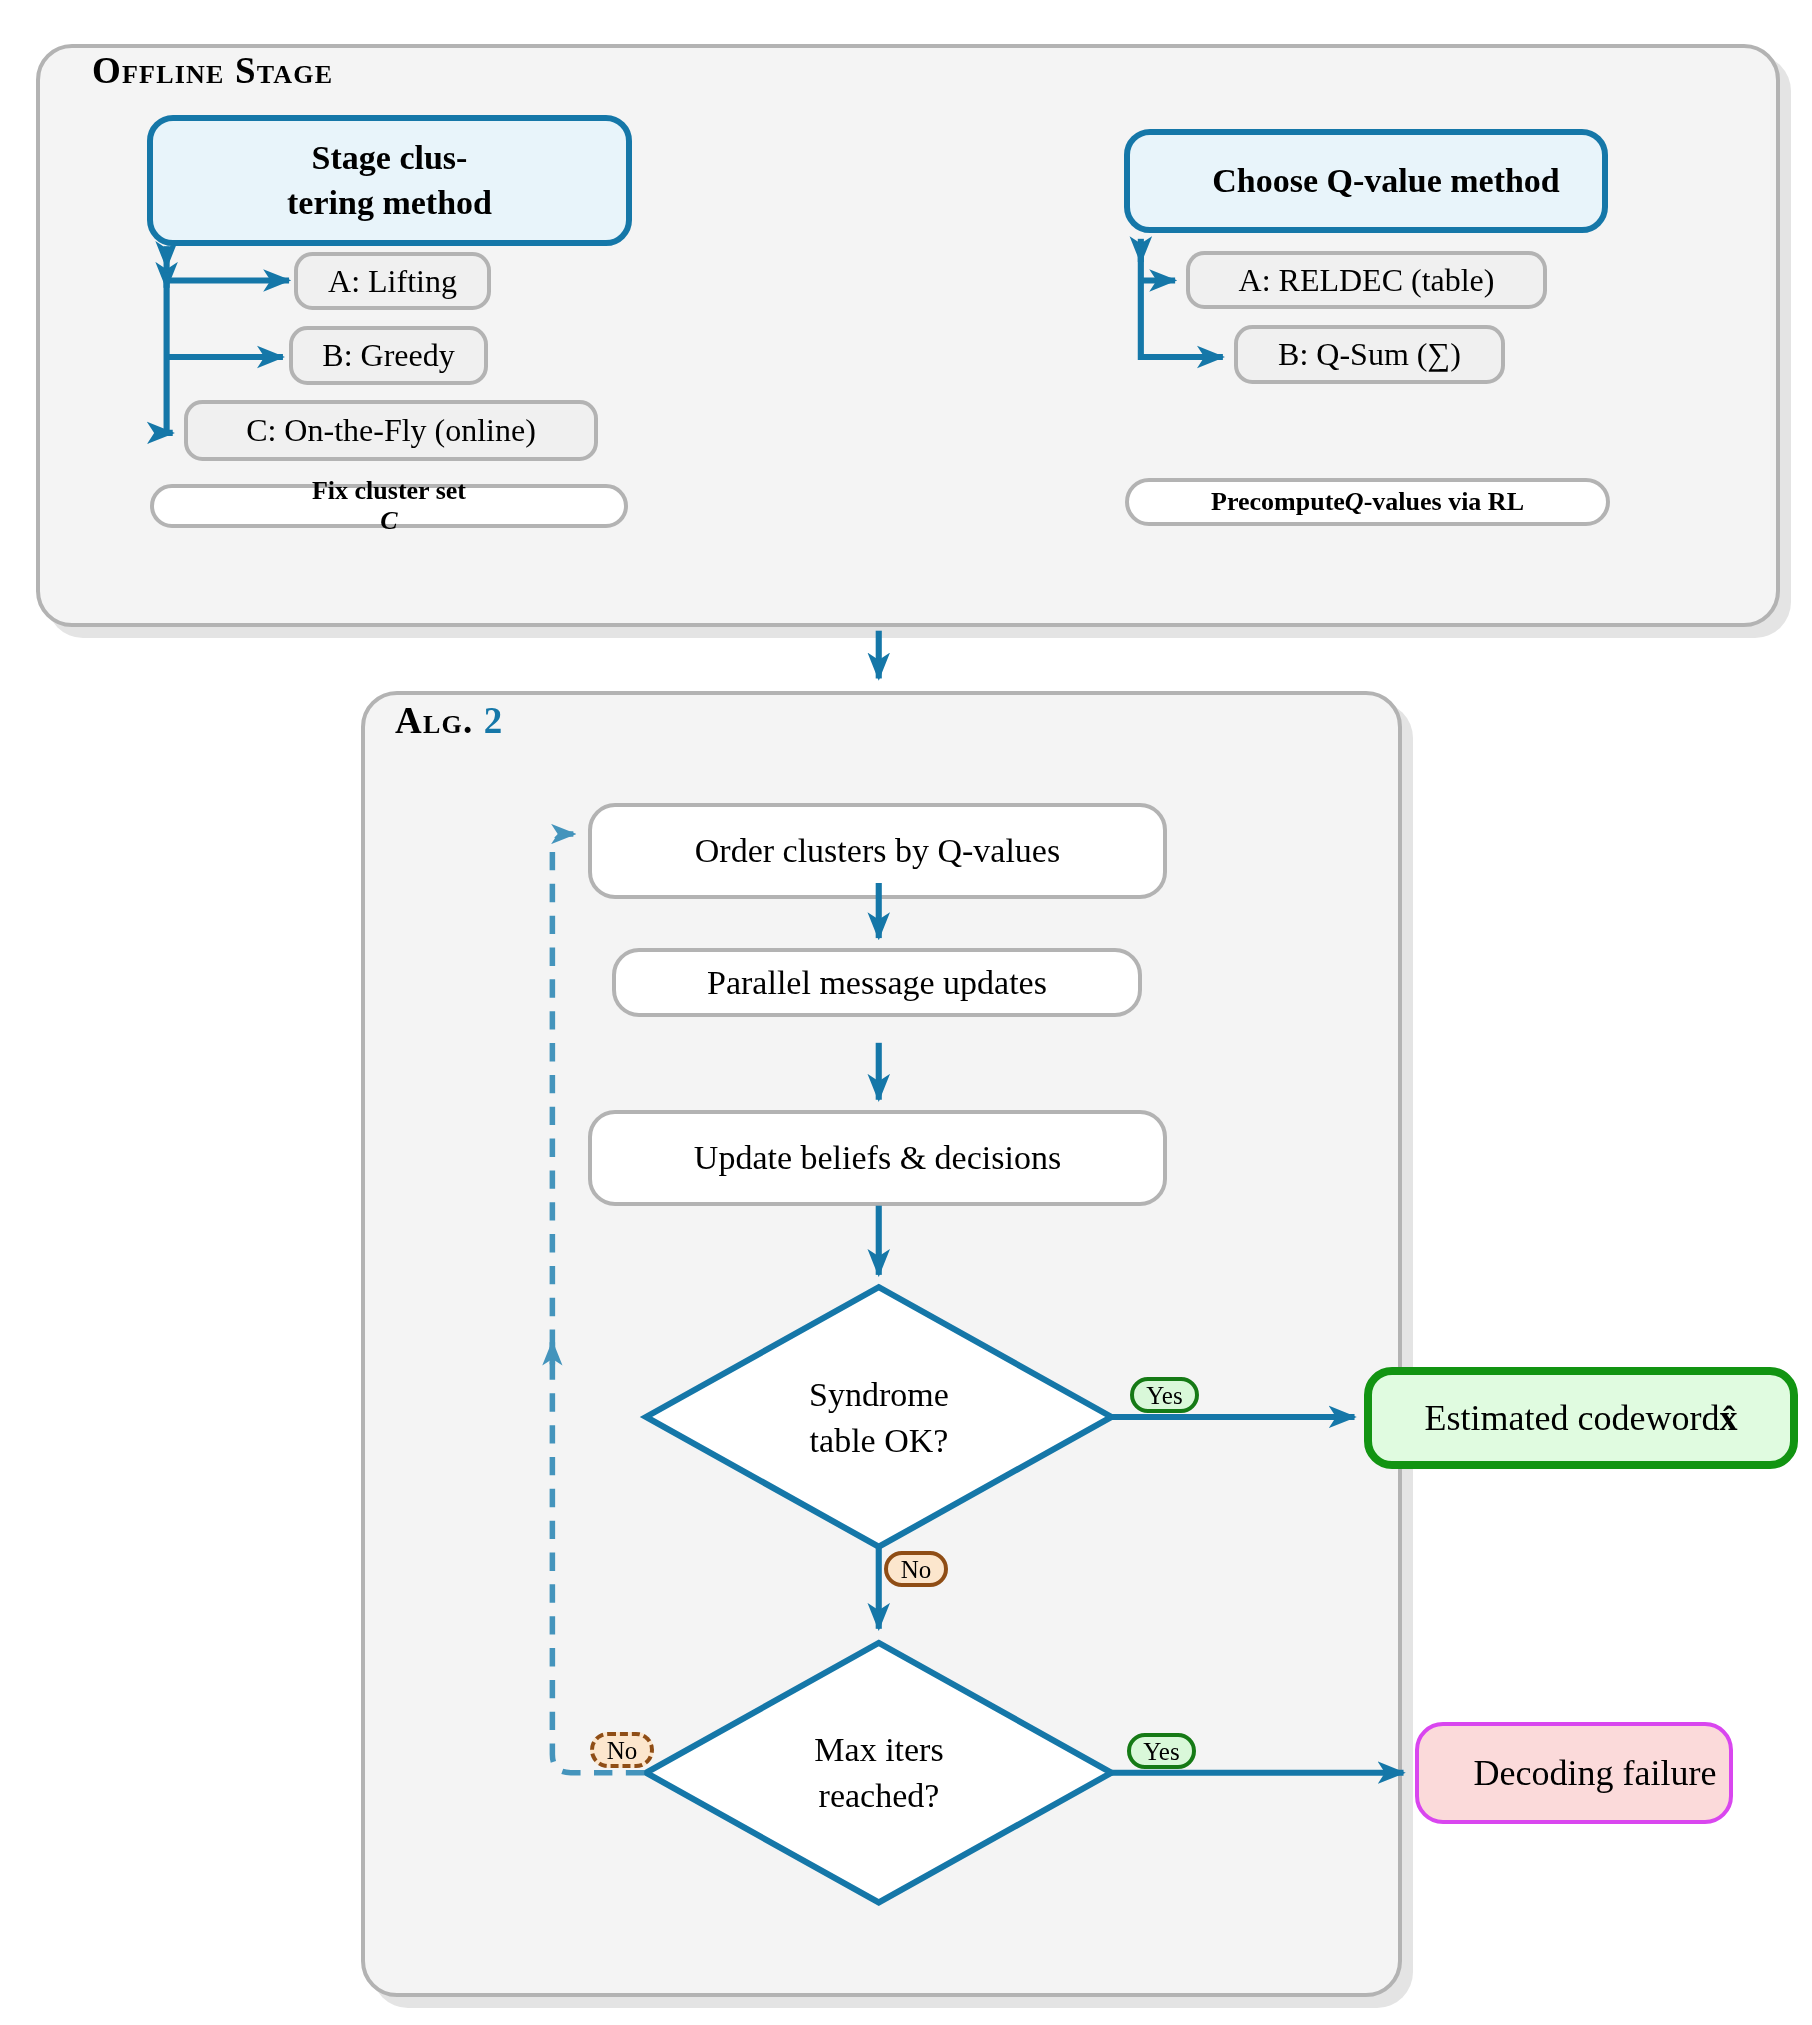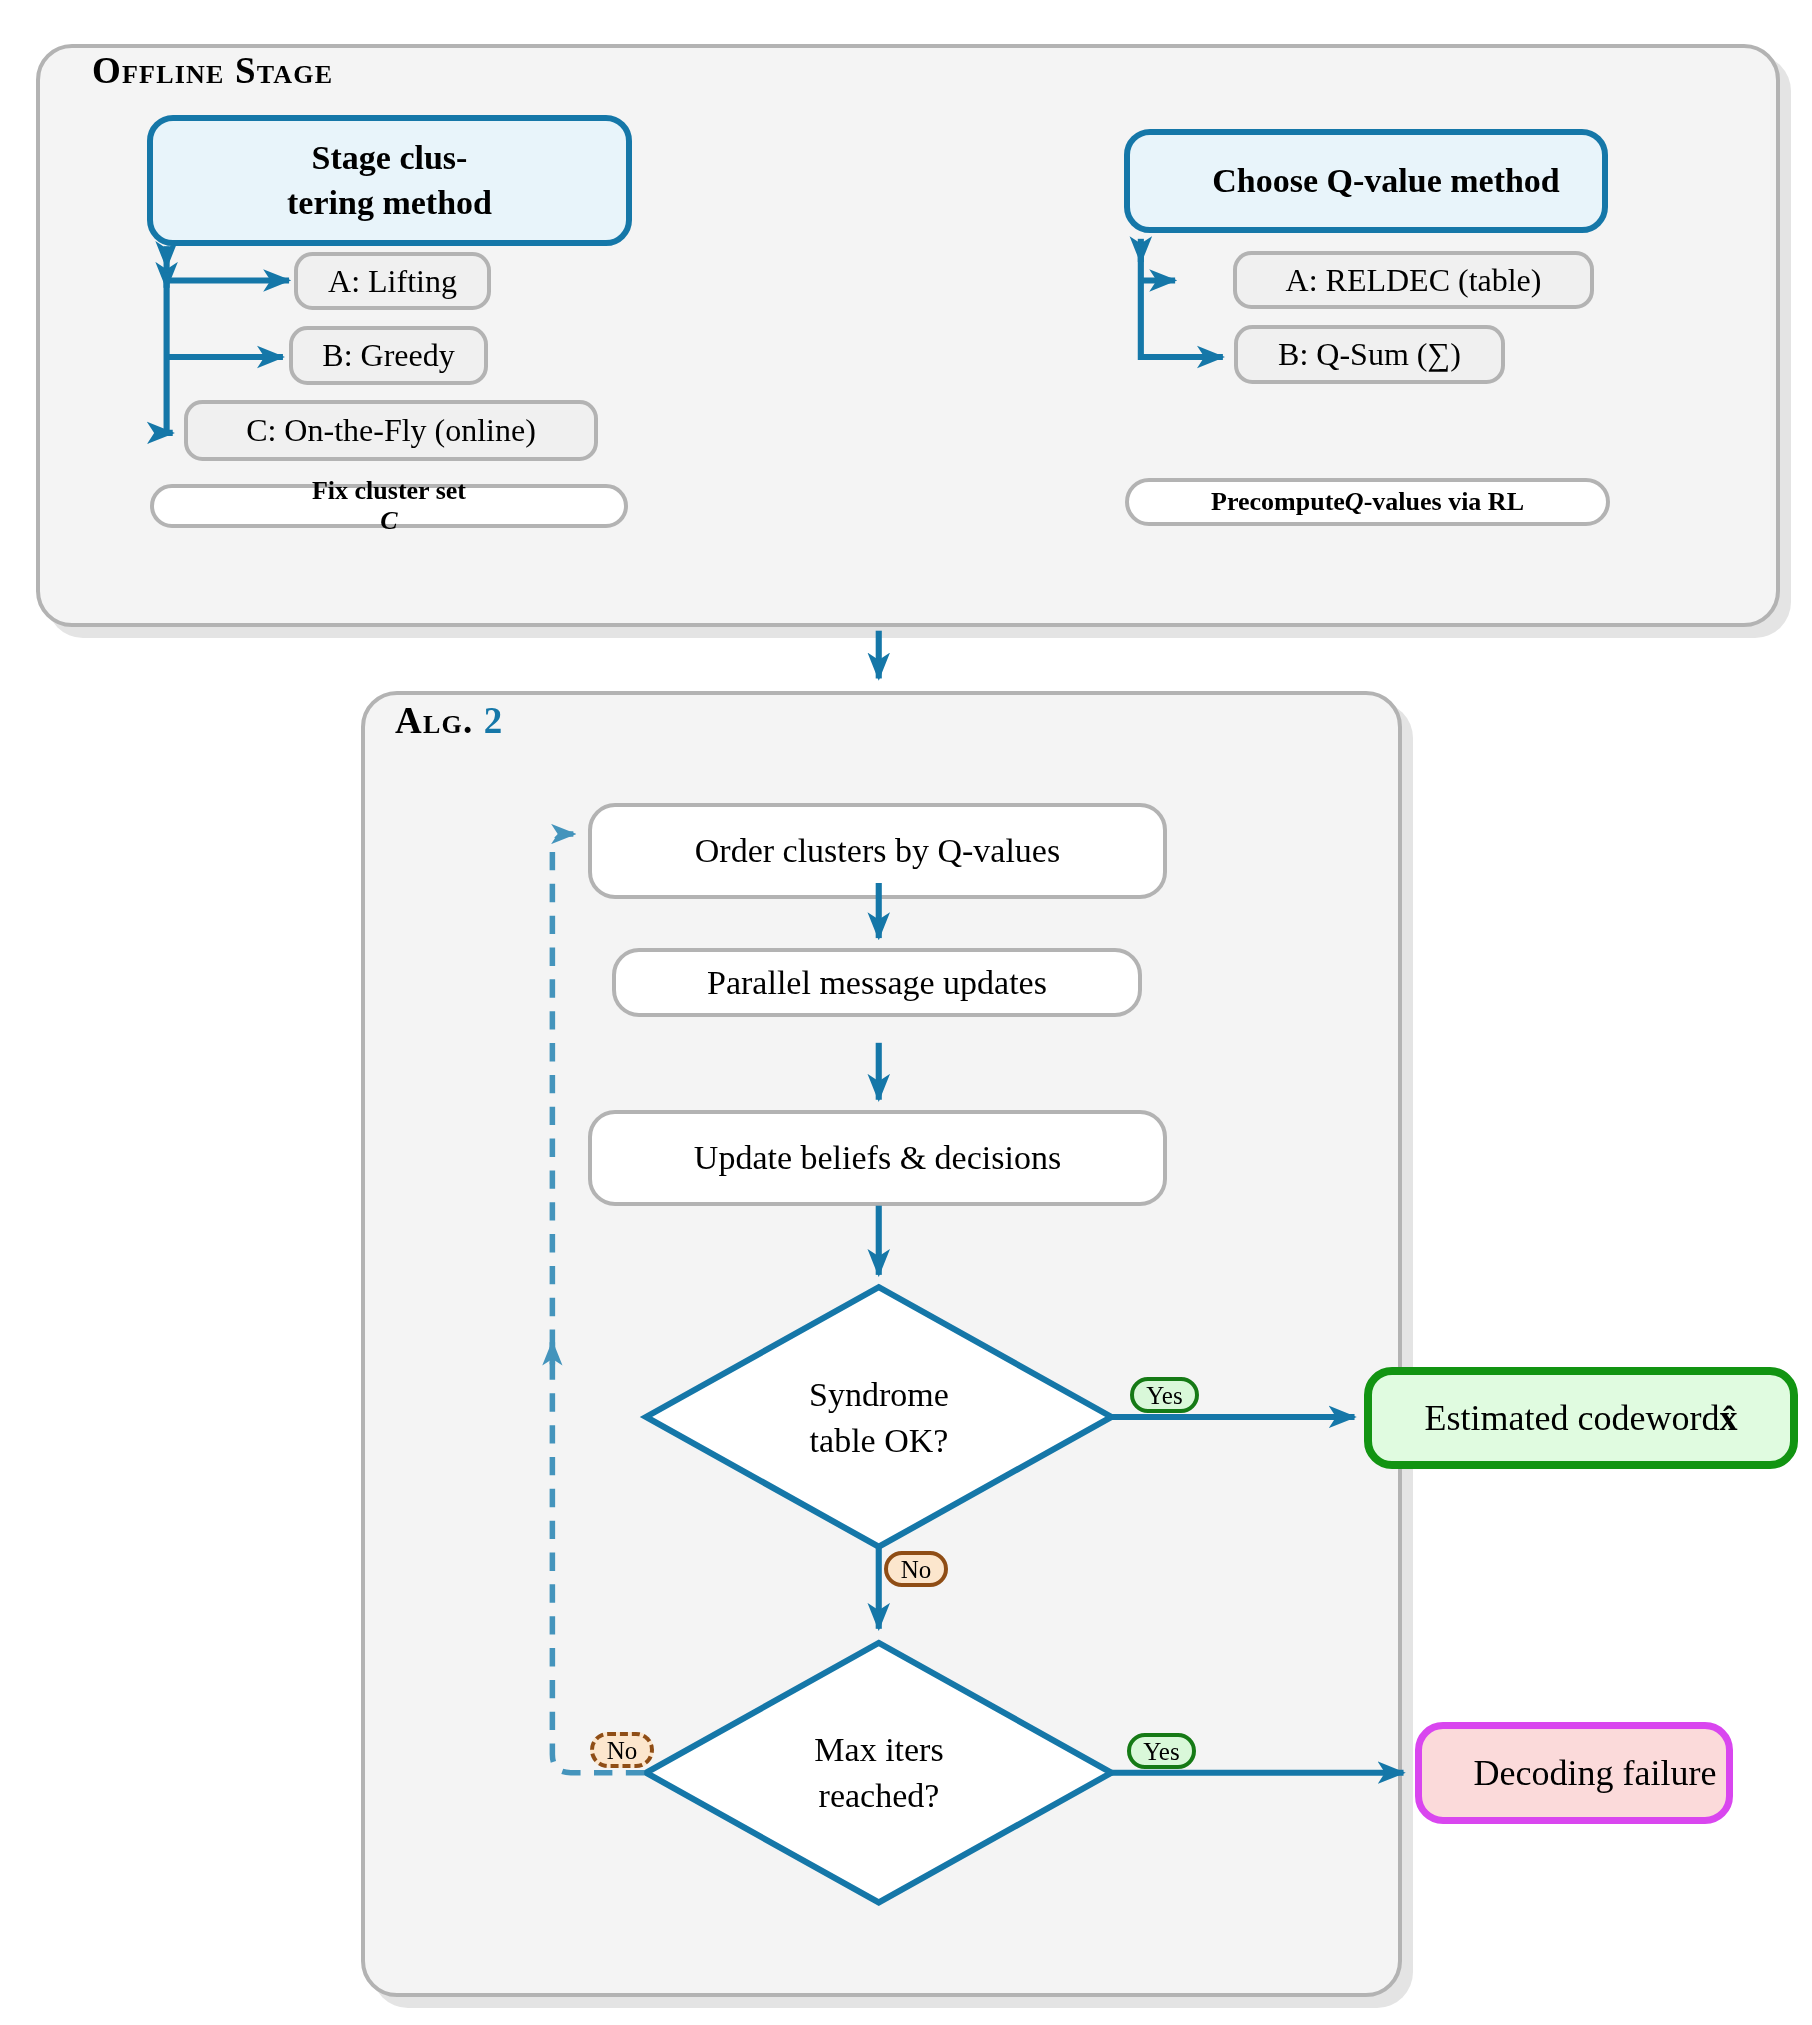--- a/index.html
+++ b/index.html
@@ -43,21 +43,21 @@
     font-size:25px;line-height:1;
   }
   .pill.yes{background:#d9f8d9;border:4.3px solid #157a15;}
   .pill.no{background:#fce6cd;border:4.9px solid #8f4d15;}
   .pill.no.dashed{border-style:dashed;}
   .outcome{
     position:absolute;display:flex;align-items:center;justify-content:center;
     font-size:36px;border-radius:28px;white-space:nowrap;
   }
   .outcome.success{background:#e0fbe0;border:8px solid #129412;}
-  .outcome.failure{background:#fbdada;border:7px solid #d946ef;padding-left:42px;}
+  .outcome.failure{background:#fbdada;border:4px solid #d946ef;padding-left:42px;}
   .diamond-label{
     position:absolute;display:flex;flex-direction:column;align-items:center;justify-content:center;
     text-align:center;font-size:34px;line-height:1.35;
   }
   .alg-num{color:#1577a8;font-variant:normal;}
   .sym-italic{font-style:italic;}
   .sym-bold{font-weight:bold;}
   svg.connectors{position:absolute;left:0;top:0;pointer-events:none;}
 </style>
 </head>
@@ -85,21 +85,21 @@
 
   <div class="whitebox" style="left:150px;top:484px;width:478px;height:44px;flex-direction:column;">
     <span>Fix cluster set </span>
     <span class="sym-italic">C</span>
   </div>
 
   <div class="bluebox" style="left:1124px;top:129px;width:484px;height:104px;padding-left:40px;">
     <div>Choose Q-value method</div>
   </div>
 
-  <div class="graybox" style="left:1186px;top:251px;width:361px;height:58px;margin-left:47px;">
+  <div class="graybox" style="left:1186px;top:251px;width:361px;height:58px;">
     <span>A: RELDEC (table)</span>
   </div>
   <div class="graybox" style="left:1234px;top:325px;width:271px;height:59px;">
     <span>B: Q-Sum (∑)</span>
   </div>
 
   <div class="whitebox" style="left:1125px;top:478px;width:485px;height:48px;">
     <span>Precompute </span>
     <span class="sym-italic">Q</span>
     <span>-values via RL</span>

